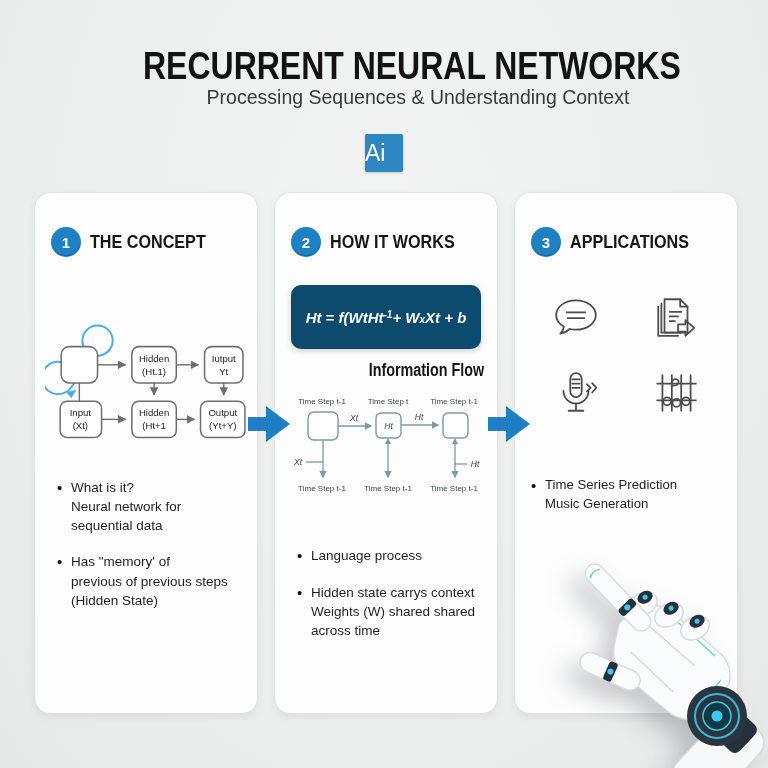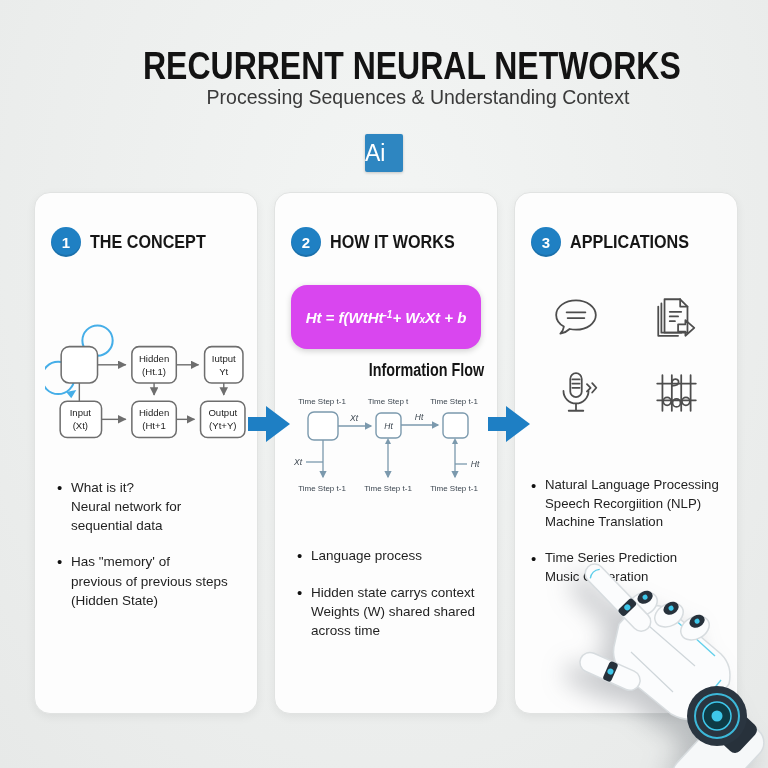--- a/index.html
+++ b/index.html
@@ -37,21 +37,21 @@
   .b3{top:266px;left:16px;width:202px;font-size:13.2px;}
 
   
   .concept{position:absolute;top:130px;left:10px;width:202px;height:122px;}
   .concept text{font-size:9.5px;fill:#222;font-family:"Liberation Sans",sans-serif;text-anchor:middle;}
   .dbox{fill:#ffffff;stroke:#6e6e6e;stroke-width:1.5;}
   .dline{stroke:#6e6e6e;stroke-width:1.4;fill:none;}
   .loop{stroke:#45aee8;stroke-width:2;fill:none;}
 
   
-  .formula{position:absolute;top:92px;left:16px;width:190px;height:64px;background:#d946ef;border-radius:16px;color:#fff;
+  .formula{position:absolute;top:92px;left:16px;width:190px;height:64px;background:#0c4a6e;border-radius:10px;color:#fff;
     display:flex;align-items:center;justify-content:center;font-style:italic;font-size:15px;font-weight:600;
     box-shadow:0 2px 6px rgba(0,0,0,.18);white-space:nowrap;}
   .formula sup{font-size:10px;margin-top:-6px;}
   .formula sub{font-size:10px;margin-bottom:-5px;}
   .flow-title{position:absolute;top:167px;width:100%;text-align:right;font-weight:800;font-size:17.5px;color:#141414;}
   .flow{position:absolute;top:199px;left:9px;width:204px;height:112px;}
   .flow text{font-size:8px;fill:#3c4650;font-family:"Liberation Sans",sans-serif;text-anchor:middle;}
   .flow .it{font-style:italic;font-size:8.5px;}
   .fbox{fill:#ffffff;stroke:#7b99ad;stroke-width:1.4;}
   .fline{stroke:#7b99ad;stroke-width:1.3;fill:none;}
@@ -219,23 +219,20 @@
       <path class="oline" d="M10,6 v34 M19,6 v34 M28,6 v34 M37,6 v34"></path>
       <path class="oline" d="M5,14 h37 M5,30 h37"></path>
       <path class="oline" d="M19,14 c0,-5.5 6.5,-5.5 6.5,-1.5 c0,2.6 -3.2,3.6 -6.5,3.6"></path>
       <circle class="oline" cx="14.5" cy="31" r="3.8"></circle>
       <circle class="oline" cx="23.5" cy="32.5" r="3.8"></circle>
       <circle class="oline" cx="32.5" cy="31" r="3.8"></circle>
     </svg>
   </div>
 
   <ul class="bullets b3">
-    <li>Natural Language Processing
-Speech Recorgiition (NLP)
-Machine Translation</li>
     <li>Time Series Prediction
 Music Generation</li>
   </ul>
 </section>
 
 <div class="conn a1">
   <svg viewBox="0 0 42 36" width="42" height="36">
     <polygon points="0,11 18,11 18,0 42,18 18,36 18,25 0,25" fill="#1e7fc4"></polygon>
   </svg>
 </div>

